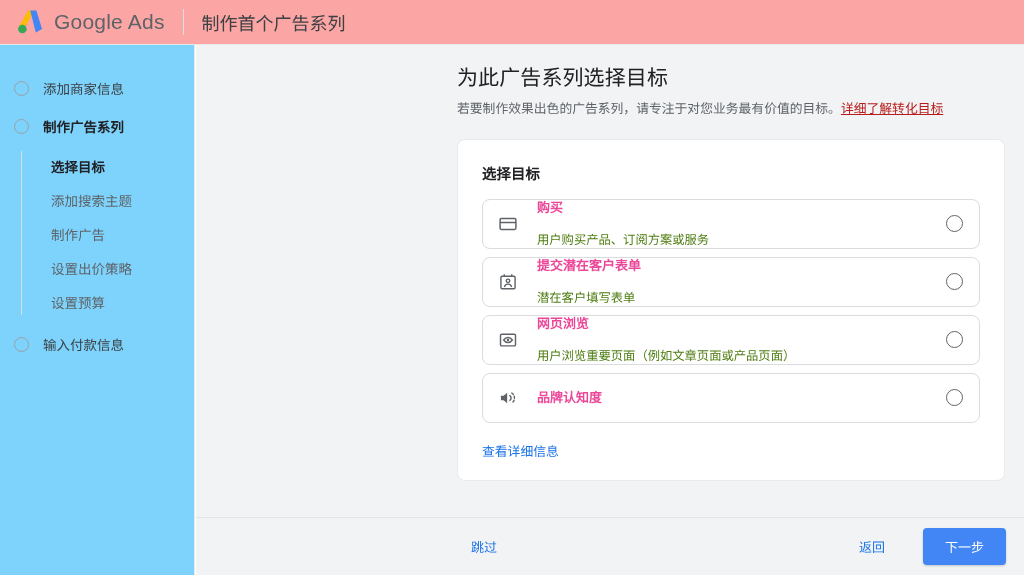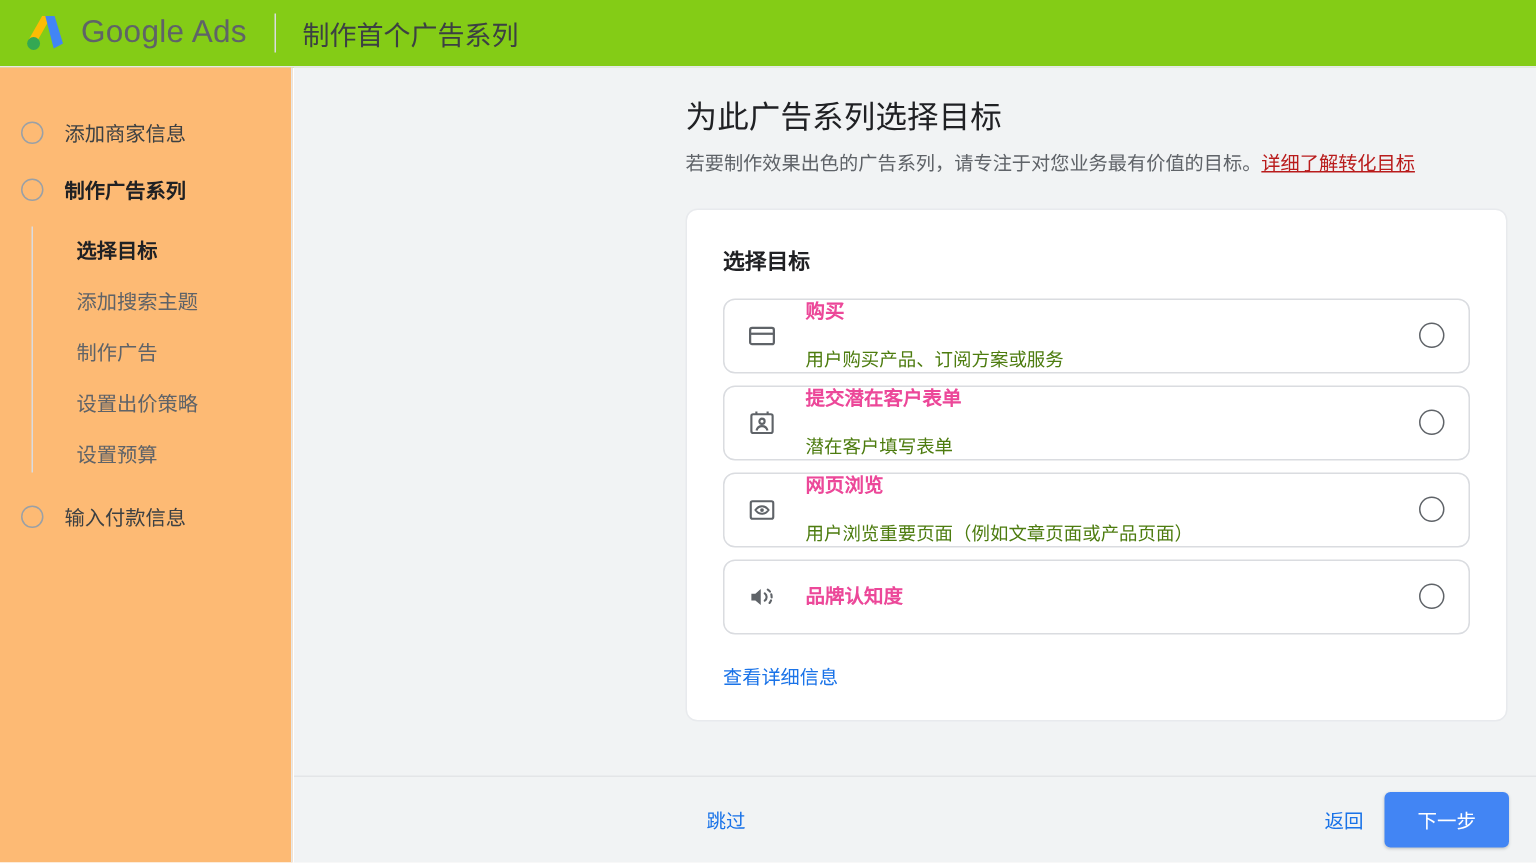--- a/index.html
+++ b/index.html
@@ -10,21 +10,21 @@
     background: #ffffff;
     color: #3c4043;
     -webkit-font-smoothing: antialiased;
   }
   .app { position: relative; width: 1024px; height: 575px; }
 
   
   .topbar {
     position: absolute; top: 0; left: 0;
     width: 1024px; height: 45px;
-    background: #84cc16;
+    background: #fca5a5;
     border-bottom: 1px solid #e6e8ea;
     display: flex; align-items: center;
     padding-left: 14px;
   }
   .logo-mark { width: 30px; height: 28px; flex: 0 0 auto; }
   .brand-text {
     font-size: 21px; color: #5f6368; letter-spacing: .2px;
     margin-left: 10px; white-space: nowrap; font-weight: 400;
   }
   .topbar-divider {
@@ -32,21 +32,21 @@
     margin: 0 18px 0 18px;
   }
   .flow-title {
     font-size: 18px; color: #3c4043; white-space: nowrap; font-weight: 400;
   }
 
   
   .sidebar {
     position: absolute; top: 45px; left: 0;
     width: 195px; height: 530px;
-    background: #fdba74;
+    background: #7dd3fc;
     border-right: 1px solid #e6e8ea;
     padding-top: 24px;
   }
   .nav-step {
     display: flex; align-items: center;
     height: 38px; padding-left: 14px;
     cursor: pointer;
   }
   .step-circle {
     width: 15px; height: 15px; border-radius: 50%;
@@ -151,21 +151,21 @@
     background: #f1f3f4;
     border-top: 1px solid #e3e5e7;
     display: flex; align-items: center;
   }
   .footer-skip {
     position: absolute; left: 275px;
     font-size: 13px; color: #1a73e8; font-weight: 500; cursor: pointer;
   }
   .footer-right {
     position: absolute; right: 18px;
-    display: flex; align-items: center; gap: 4px; justify-content: center;
+    display: flex; align-items: center; gap: 28px; justify-content: center;
   }
   .btn-text {
     font-size: 13px; color: #1a73e8; font-weight: 500;
     padding: 7px 10px; border-radius: 4px; cursor: pointer;
     background: transparent; border: none;
     font-family: inherit;
   }
   .btn-primary {
     font-size: 13px; color: #fff; font-weight: 500;
     background: #4285f4; border: none; border-radius: 4px;

